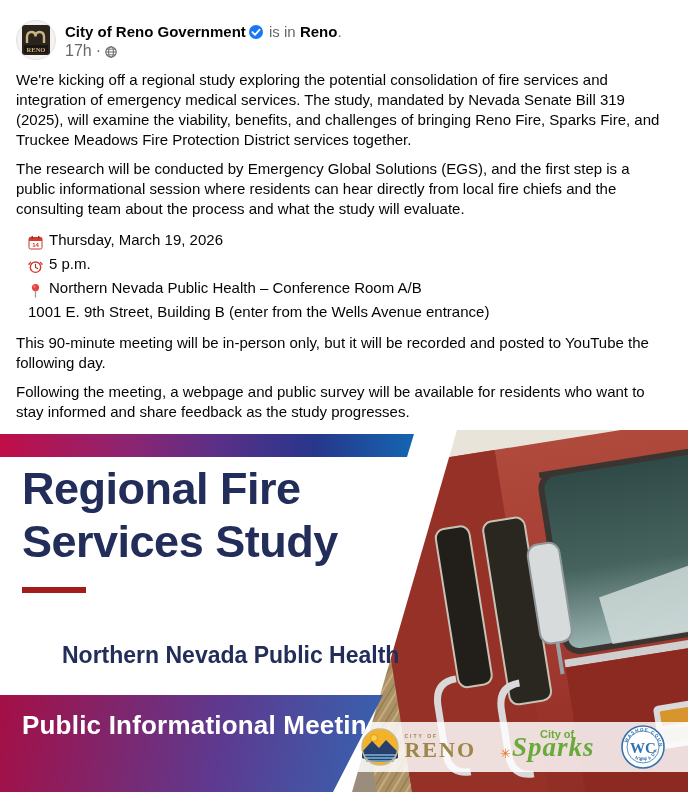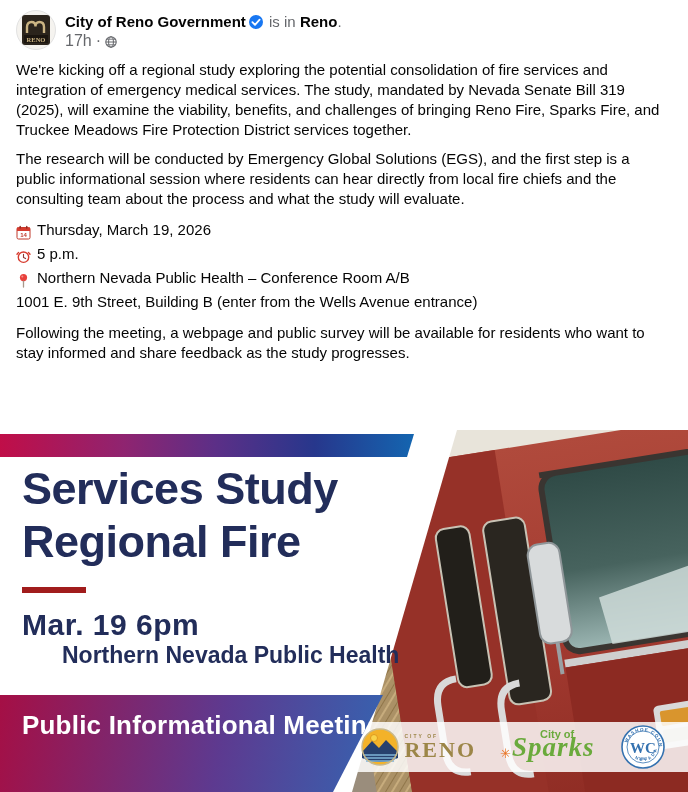--- a/index.html
+++ b/index.html
@@ -2,35 +2,35 @@
 <html><head>
 <meta charset="utf-8">
 <style>
   * { margin:0; padding:0; box-sizing:border-box; }
   html,body { background:#fff; }
   .page {
     position:relative; width:688px; height:792px; background:#fff;
     font-family:"Liberation Sans", sans-serif; color:#1c1e21; overflow:hidden;
   }
   
-  .post-header { display:flex; align-items:center; gap:9px; padding:10px 16px 4px 16px; }
+  .post-header { display:flex; align-items:center; gap:9px; padding:20px 16px 4px 16px; }
   .avatar { width:40px; height:40px; border-radius:50%; background:#f5f3ef; border:1px solid #e2e2e2;
             display:flex; align-items:center; justify-content:center; cursor:pointer; flex:0 0 auto; }
   .name-line { font-size:15px; line-height:19px; color:#050505; }
   .name-line .author { font-weight:bold; cursor:pointer; }
   .name-line .context { color:#65676b; }
   .name-line .location { font-weight:bold; cursor:pointer; }
   .name-line .period { color:#65676b; }
   .verified { display:inline-block; width:14px; height:14px; vertical-align:-2px; margin:0 2px 0 3px; }
   .meta-line { font-size:16px; line-height:17px; color:#65676b; display:flex; align-items:center; gap:4px; margin-top:1px; }
   .meta-line .globe { display:inline-block; width:12px; height:12px; }
   
   .post-body { padding:6px 16px 0 16px; font-size:15px; line-height:20px; color:#050505; }
   .post-body p { margin:0 0 9px 0; }
-  .event-block { margin:0 0 9px 0; }
+  .event-block { margin:0 0 9px 12px; }
   .event-line { display:flex; align-items:center; gap:6px; line-height:24px; }
   .event-line.no-icon { padding-left:0; line-height:24px; }
   .evicon { width:15px; height:15px; flex:0 0 auto; display:inline-block; }
   
   .flyer { position:absolute; left:0; top:430px; width:688px; height:362px; overflow:hidden; cursor:pointer; background:#c9b49a; }
   .truck-svg { position:absolute; left:0; top:0; width:100%; height:100%; }
   .white-panel { position:absolute; left:0; top:0; width:100%; height:100%;
     background:#ffffff; clip-path:polygon(0 0, 457px 0, 352px 362px, 0 362px); }
   .grad-bar { position:absolute; left:0; top:4px; width:414px; height:23px;
     background:linear-gradient(90deg,#c00e48 0%, #8f2470 30%, #5c2f87 52%, #27378c 76%, #1465b0 100%);
@@ -132,20 +132,21 @@
               <path d="M7.5 8.2 L7.5 14" stroke="#a8988a" stroke-width="1.3" stroke-linecap="round"></path>
             </svg>
         </span>
         <span>Northern Nevada Public Health – Conference Room A/B</span>
       </div>
       <div class="event-line no-icon">
         <span>1001 E. 9th Street, Building B (enter from the Wells Avenue entrance)</span>
       </div>
     </div>
 
+    <p>This 90-minute meeting will be in-person only, but it will be recorded and posted to YouTube the following day.</p>
     <p>Following the meeting, a webpage and public survey will be available for residents who want to stay informed and share feedback as the study progresses.</p>
   </div>
 
   <div class="flyer">
 
     <svg class="truck-svg" viewBox="0 0 688 362" preserveAspectRatio="none">
       <defs>
         <linearGradient id="wsh" x1="0" y1="0" x2="0" y2="1">
           <stop offset="0" stop-color="#2f4a46"></stop>
             <stop offset="0.55" stop-color="#47635e"></stop>
@@ -187,26 +188,25 @@
         <rect x="430" y="0" width="10" height="40" fill="#b8b2a4"></rect>
         <rect x="560" y="-20" width="180" height="10" fill="#55504a"></rect>
       </g>
     </svg>
 
     <div class="white-panel"></div>
 
     <div class="grad-bar"></div>
 
     <div class="flyer-title">
+      <div>Regional Fire</div>
       <div>Services Study</div>
-      <div>Regional Fire</div>
     </div>
     <div class="red-rule"></div>
 
-    <div class="flyer-datetime">Mar. 19  6pm</div>
     <div class="flyer-venue">Northern Nevada Public Health</div>
     <div class="flyer-address"><span>1001 E. 9</span><sup>th</sup><span> St., Building B</span></div>
 
     <div class="logo-strip">
       <div class="logo">
         <svg width="38" height="38" viewBox="0 0 38 38">
           <circle cx="19" cy="19" r="18" fill="#f3b229"></circle>
           <circle cx="13" cy="10" r="3.5" fill="#f8d34a" stroke="#e09a1f"></circle>
           <path d="M1 24 L11 13 L18 20 L25 12 L37 24 L37 30 Q19 38 1 30 Z" fill="#27406e"></path>
           <path d="M2 27 h34 M3 30 h32 M5 33 h28" stroke="#7fb3d8" stroke-width="1.6"></path>

